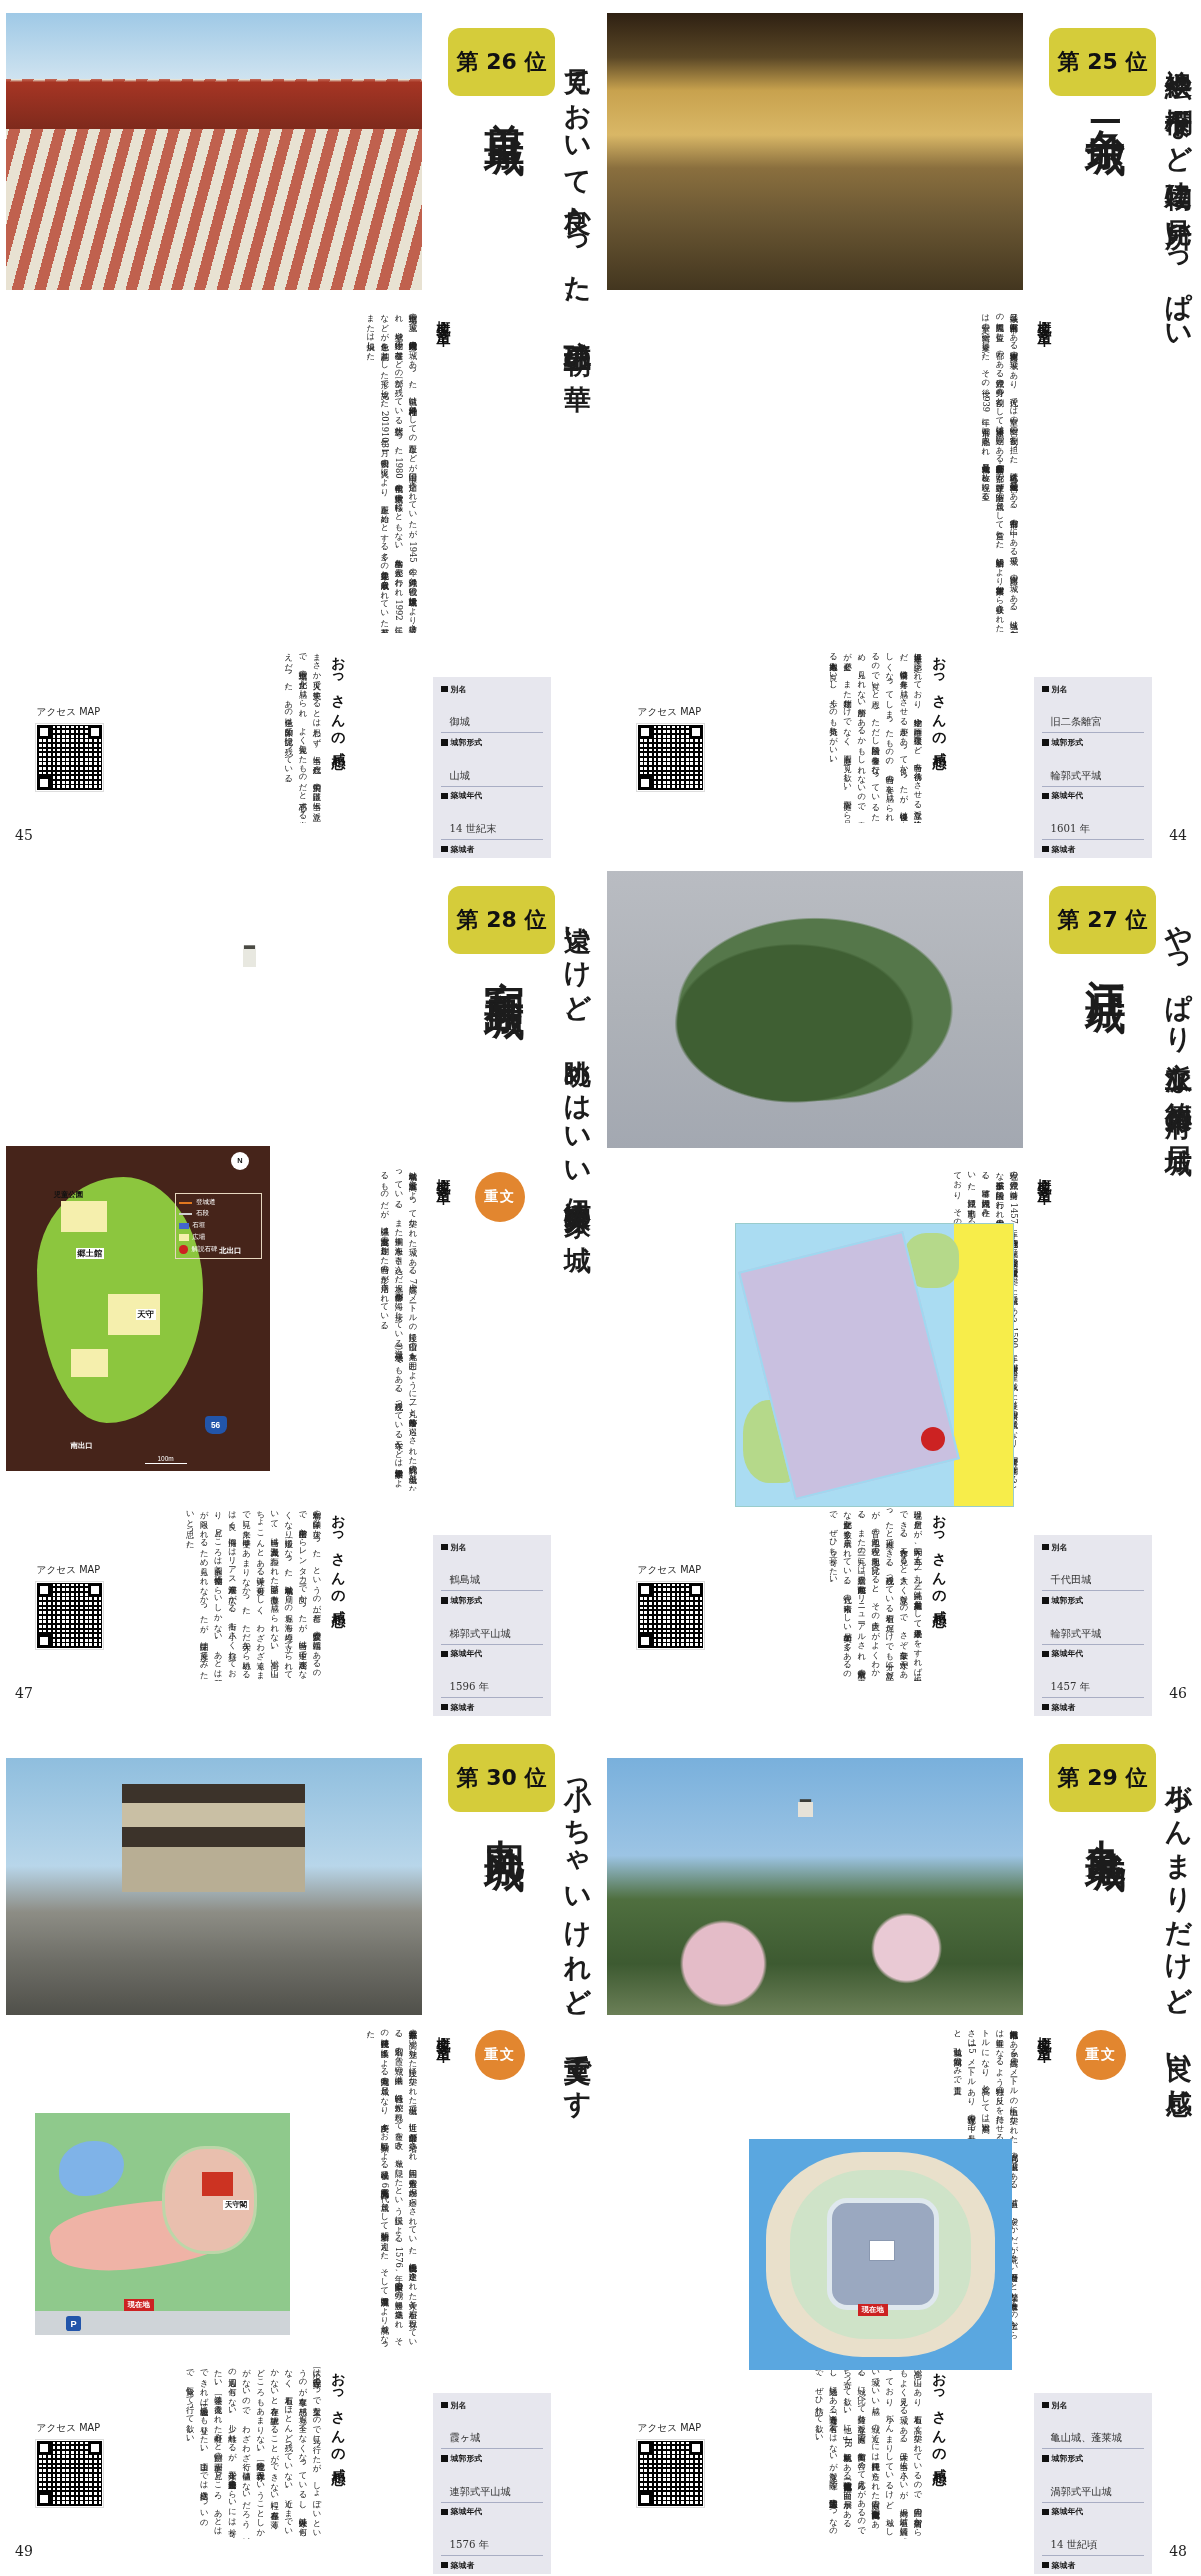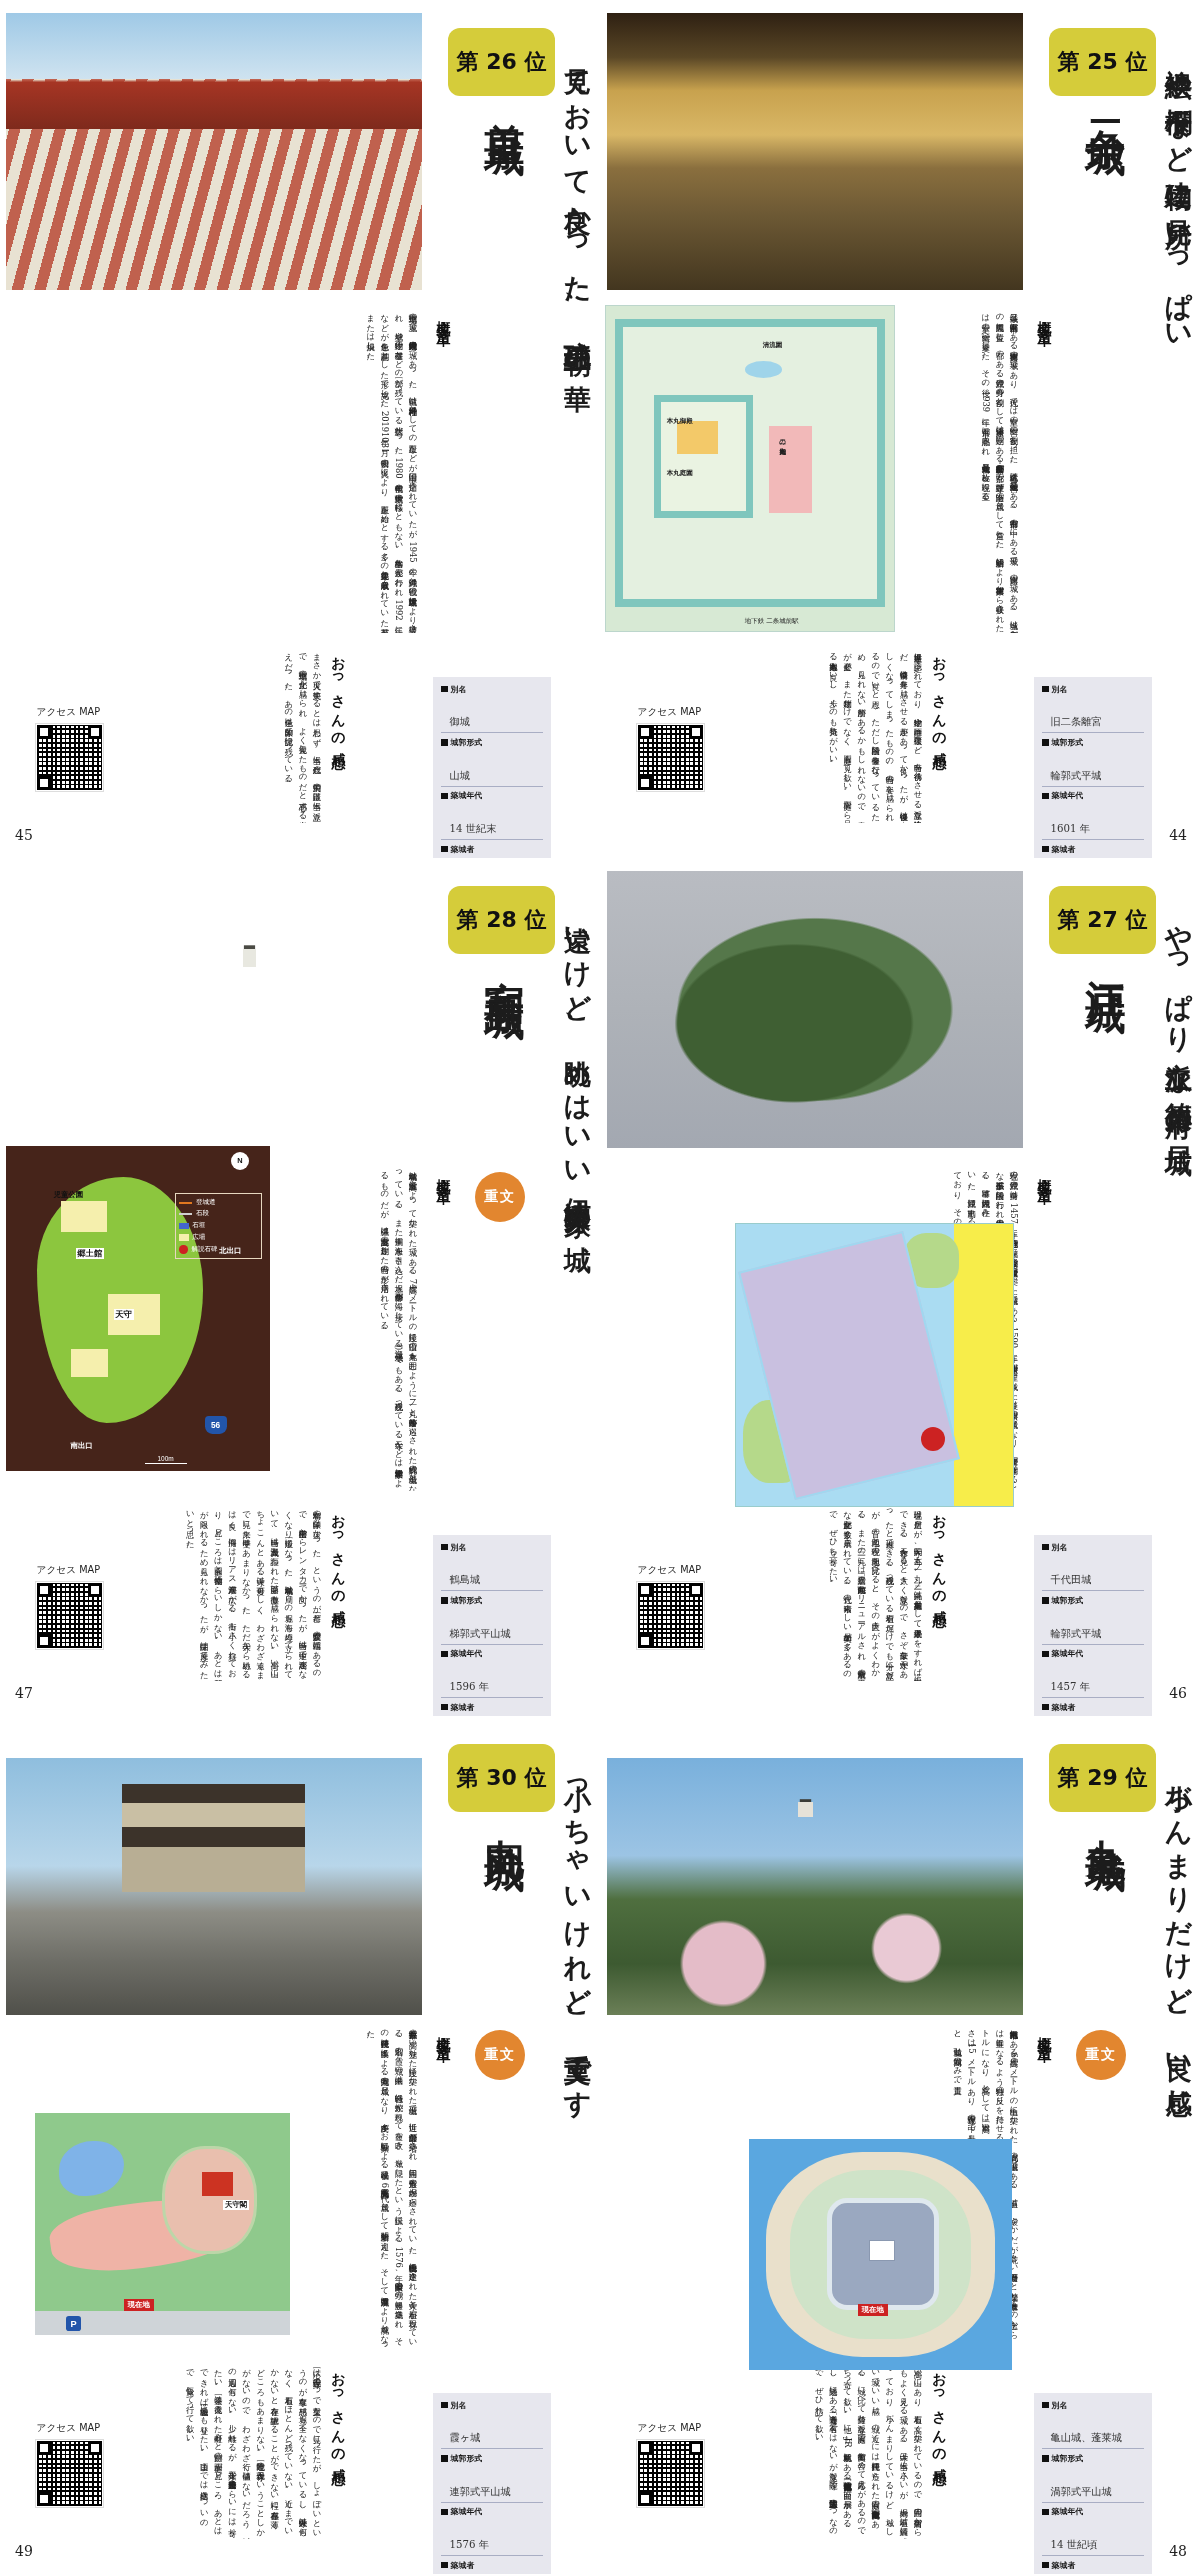--- a/index.html
+++ b/index.html
@@ -131,33 +131,20 @@
     <div class="page-num">45</div>
   </section>
 
   <section class="page right">
     <div class="photo ph44"></div>
     <div class="rank-badge">第 25 位</div>
     <h2 class="title v">二条城</h2>
     <div class="catch v">襖絵や欄干など建物に見所いっぱい</div>
     <div class="sec-label ov-label v">概要・沿革</div>
     <div class="ov-text v">二条城は京都市中京区にある徳川将軍家の平城であり、近代では皇室の離宮の役割を担った。正式名称は元離宮二条城である。京都市街の中にある平城で、徳川家の城である。当城は京都御所の裏鬼門に位置し、都のある江戸城の分身の役割として徳川家康は朝廷のある京都御所・公家町及び京都の守護並び上洛時の居城として造営した。明治維新により徳川将軍家から接収された二条城は皇室の離宮へ変遷した。その後、1939年に京都市に恩賜され、元離宮二条城と改称し現在に至る。</div>
-    <div class="map m44">
-      <div class="moat"></div>
-      <div class="hm">
-        <div class="hmb"></div>
-      </div>
-      <div class="nmb"></div>
-      <div class="pond"></div>
-      <div class="maplabel" style="left:157px;top:35px;">清流園</div>
-      <div class="maplabel" style="left:61px;top:111px;">本丸御殿</div>
-      <div class="maplabel" style="left:61px;top:163px;">本丸庭園</div>
-      <div class="maplabel v" style="left:172px;top:129px;">二の丸御殿</div>
-      <div class="maplabel" style="left:139px;bottom:5.5px;font-weight:400;">地下鉄 二条城前駅</div>
-    </div>
     <div class="sec-label im-label v">おっさんの感想</div>
     <div class="im-text v">世界遺産に認定されており、建物や障壁画、襖絵など、当時を彷彿とさせる立派な建造物だ。修復前は年月を感じさせる趣があって良かったが、修復後は真新しくなってしまったものの、当時の姿を感じられるので良いと思う。ただし段階的に修復を行なっているため、見られない箇所があるかもしれないので、注意が必要だ。また建物だけでなく、庭園も見て欲しい。庭園から見る本丸御殿も良いし、歩くのも気持ちがいい。</div>
     <div class="access-label">アクセス MAP</div>
     <div class="qr">
         <i class="c1"></i>
         <i class="c2"></i>
         <i class="c3"></i>
       </div>
     <div class="info">
       <div class="k">別名</div>
@@ -181,21 +168,21 @@
     <h2 class="title v">宇和島城</h2>
     <div class="jb">重文</div>
     <div class="catch v">遠いけど、眺めはいい伊達家分家の城</div>
     <div class="sec-label ov-label v">概要・沿革</div>
     <div class="ov-text v">宇和島城は藤堂高虎によって築かれた城である。標高74メートルの丘陵に山頂の本丸を囲むように二ノ丸と帯曲輪等が巡らされた梯郭式の平山城となっている。また東側に海水を引き込んだ水堀、西側半分が海に接している「海城(水城)」でもある。現在残っている天守などは宇和島伊達家によるものだが、縄張は藤堂高虎の創建した当時の形が活用されている。</div>
     <div class="map m47">
       <div class="hill"></div>
       <div class="pl" style="left:55px;top:55px;width:46px;height:31px;"></div>
       <div class="pl" style="left:102px;top:148px;width:52px;height:41px;"></div>
       <div class="pl" style="left:65px;top:203px;width:37px;height:28px;"></div>
-      <div class="blab" style="left:108px;top:163px;">天守</div>
+      <div class="blab" style="left:130px;top:163px;">天守</div>
       <div class="blab" style="left:70px;top:102px;">郷土館</div>
       <div class="wlab" style="left:48px;top:44px;color:#111;">児童公園</div>
       <div class="legend">
         <div class="ln">
             <i class="k1"></i>
             <span>登城道</span>
           </div>
         <div class="ln">
             <i class="k2"></i>
             <span>石段</span>

